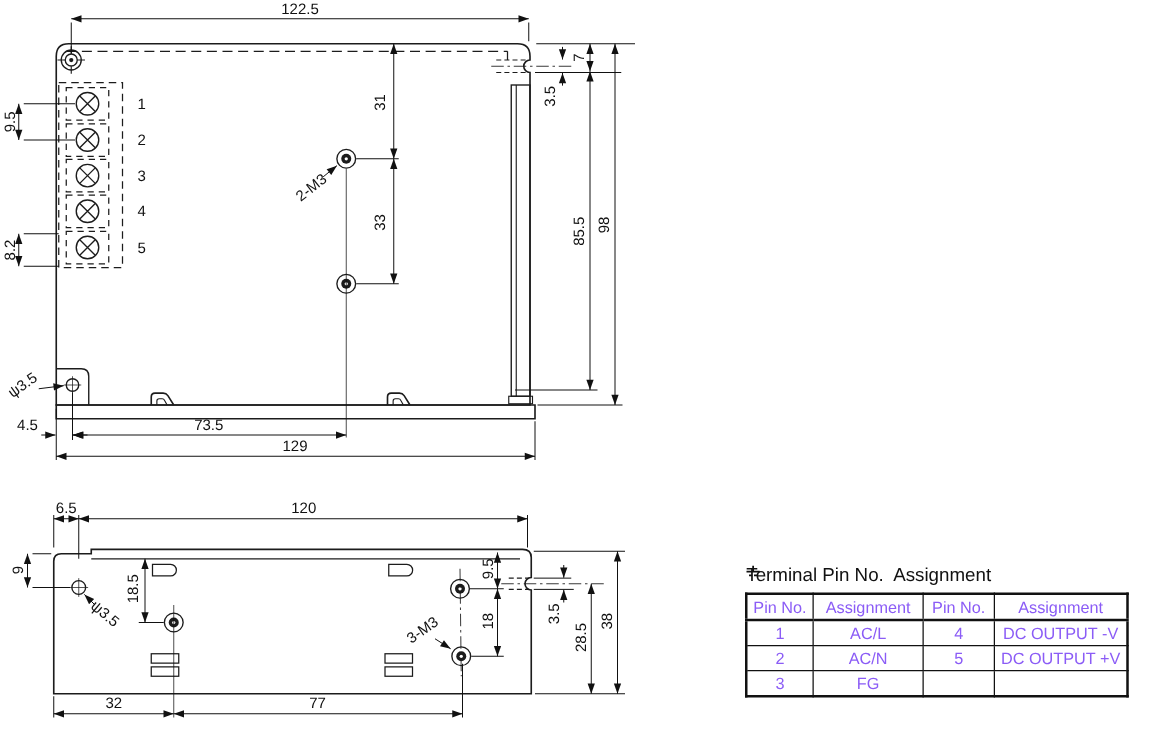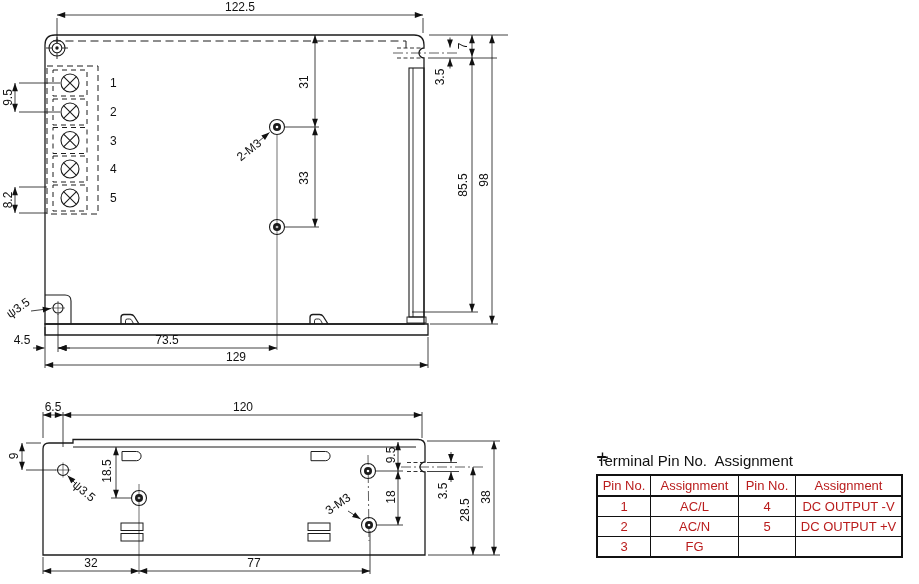--- a/index.html
+++ b/index.html
@@ -4,21 +4,21 @@
 <style>
   html,body{margin:0;padding:0;background:#ffffff;}
   #stage{position:relative;width:919px;height:584px;background:#fff;overflow:hidden;
          font-family:"Liberation Sans",sans-serif;}
   svg{position:absolute;left:0;top:0;}
   svg text{fill:#111;font-family:"Liberation Sans",sans-serif;font-size:12px;}
   #pin-table-block{position:absolute;left:596px;top:452px;width:316px;}
   .tbl-title{font-size:15px;color:#111;white-space:pre;margin:0 0 5px 1px;}
   table.pins{border-collapse:collapse;table-layout:fixed;}
   table.pins td,table.pins th{border:1px solid #111;height:19px;padding:0;
-      font-size:13px;font-weight:normal;text-align:center;color:#b91c1c;vertical-align:middle;margin-left:40px;}
+      font-size:13px;font-weight:normal;text-align:center;color:#8b5cf6;vertical-align:middle;margin-left:40px;}
   table.pins{border:2px solid #111;}
   table.pins tr.hdr td{border-bottom:2px solid #111;}
   .c1{width:52px}.c2{width:87px}.c3{width:56px}.c4{width:105px}
   .fg-wrap{display:inline-flex;align-items:flex-start;gap:4px;}
   .gnd{display:inline-block;}
 </style>
 </head>
 <body>
 
 <div id="stage">

